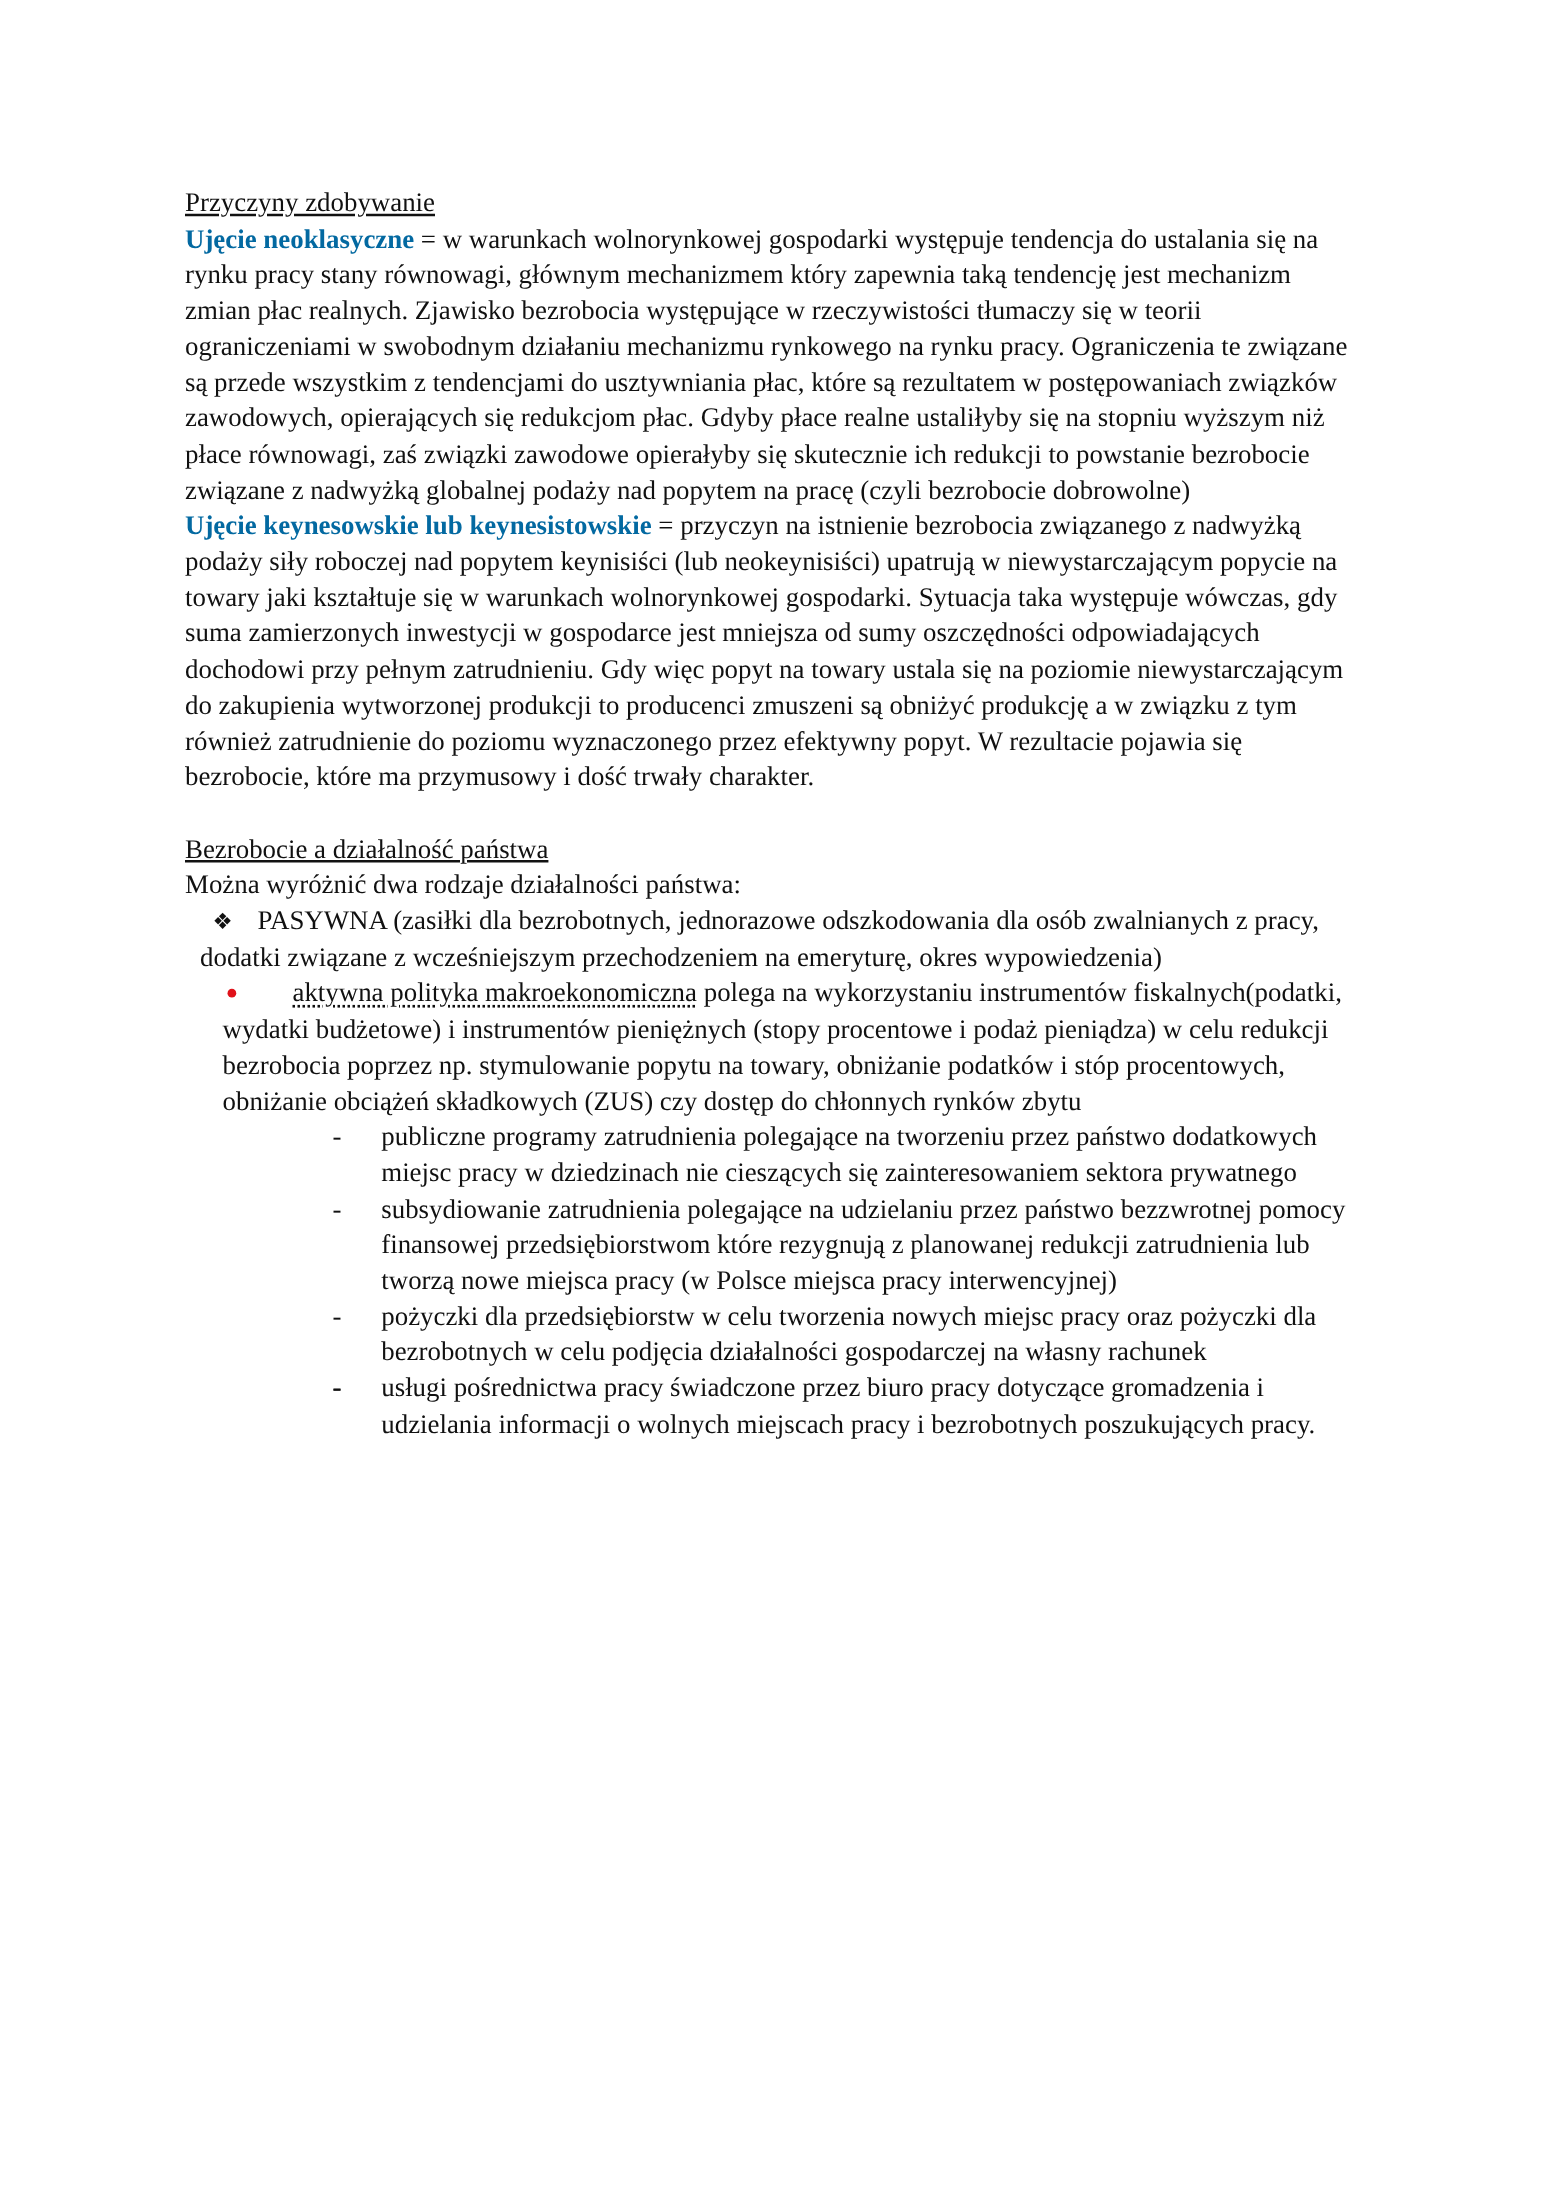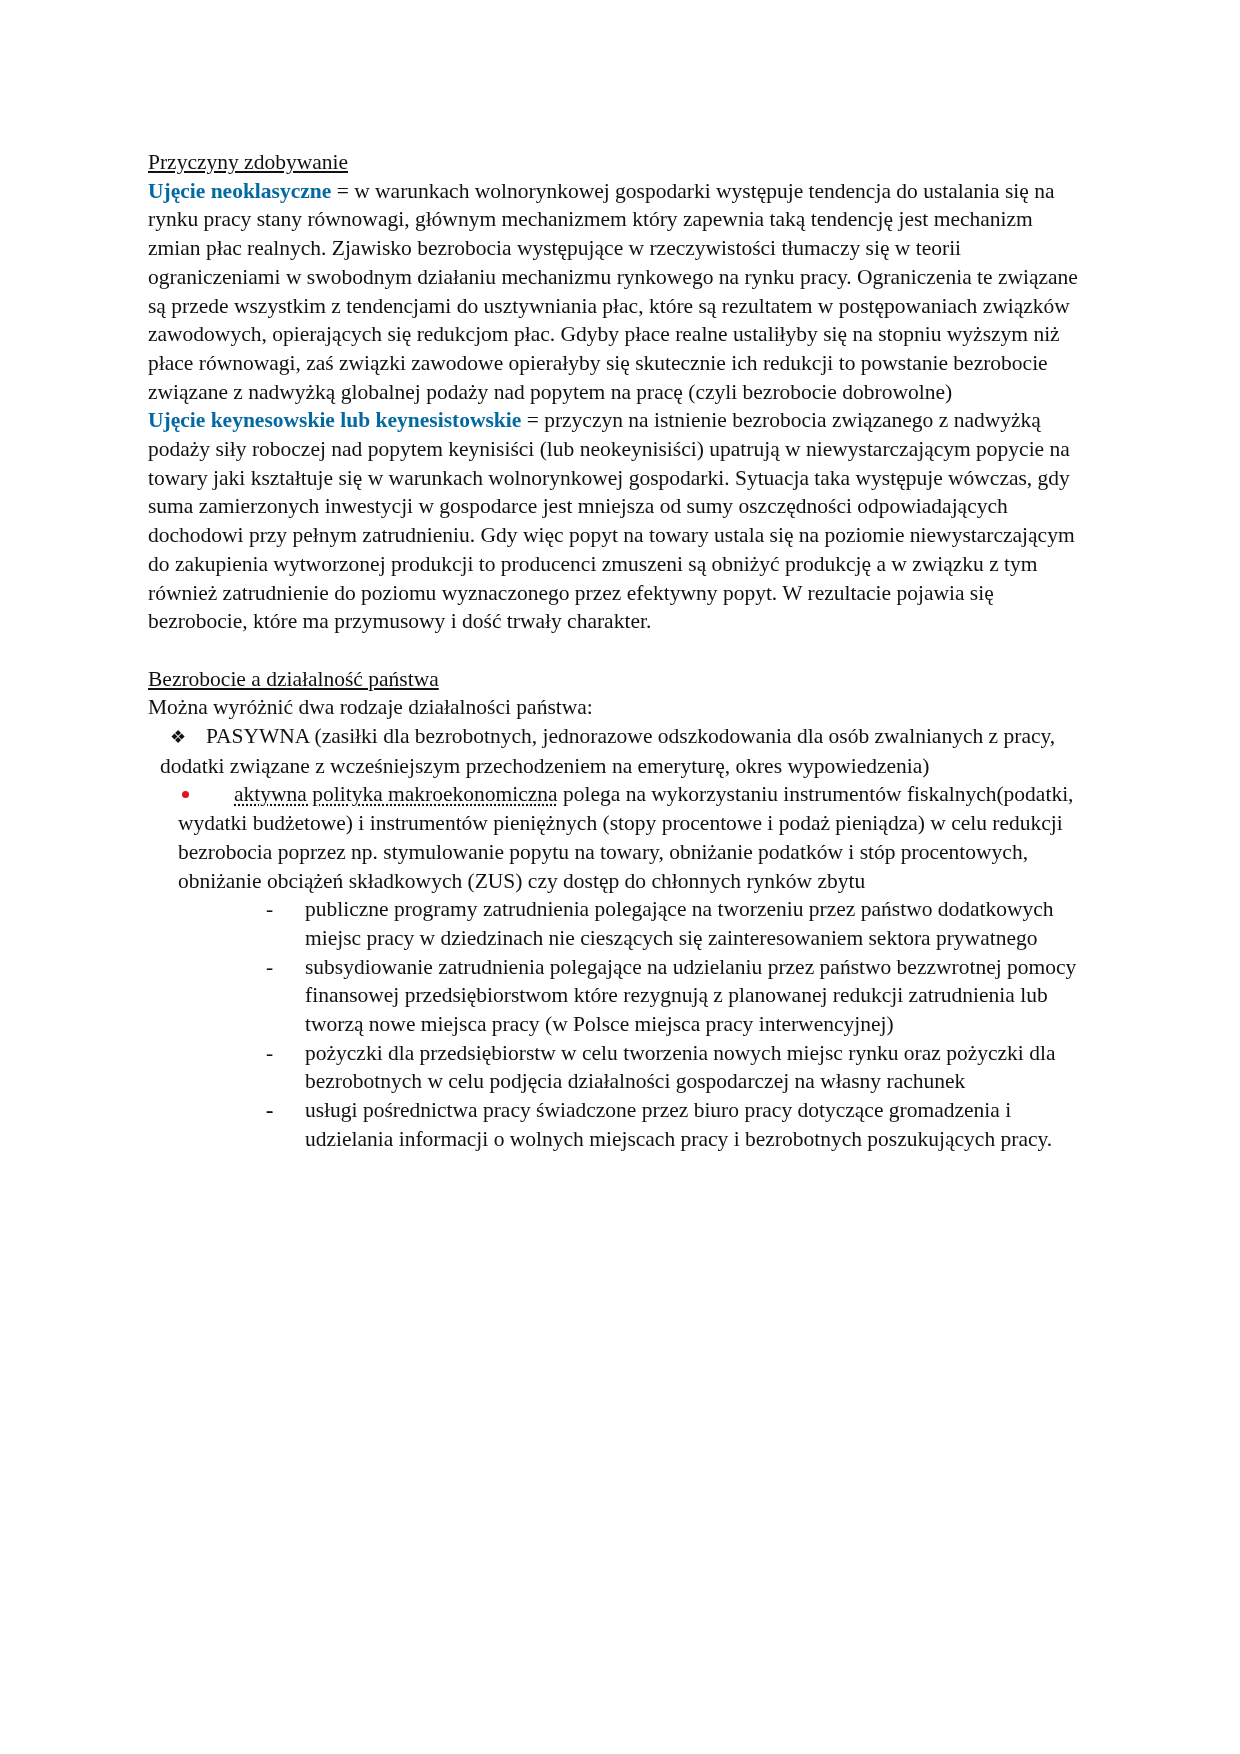--- a/index.html
+++ b/index.html
@@ -40,17 +40,17 @@
   <p class="heading">Bezrobocie a działalność państwa</p>
   <p>Można wyróżnić dwa rodzaje działalności państwa:</p>
 
   <p class="diamond-item"><span class="marker">❖</span><span>PASYWNA (zasiłki dla bezrobotnych, jednorazowe odszkodowania dla osób zwalnianych z pracy, dodatki związane z wcześniejszym przechodzeniem na emeryturę, okres wypowiedzenia)</span></p>
 
   <p class="dot-item"><span class="dot"></span><span class="first"></span><span style="padding-left:28px" class="dotted">aktywna polityka makroekonomiczna</span><span>  polega na wykorzystaniu instrumentów fiskalnych(podatki, wydatki budżetowe) i instrumentów pieniężnych (stopy procentowe i podaż pieniądza) w celu redukcji bezrobocia poprzez np. stymulowanie popytu na towary, obniżanie podatków i stóp procentowych, obniżanie obciążeń składkowych (ZUS) czy dostęp do chłonnych rynków zbytu</span></p>
 
   <div class="dash-list">
     <p class="dash-item"><span class="dash">-</span><span>publiczne programy zatrudnienia polegające na tworzeniu przez państwo dodatkowych miejsc pracy w dziedzinach nie cieszących się zainteresowaniem sektora prywatnego</span></p>
     <p class="dash-item"><span class="dash">-</span><span>subsydiowanie zatrudnienia polegające na udzielaniu przez państwo bezzwrotnej pomocy finansowej przedsiębiorstwom które rezygnują z planowanej redukcji zatrudnienia lub tworzą nowe miejsca pracy (w Polsce miejsca pracy interwencyjnej)</span></p>
-    <p class="dash-item"><span class="dash">-</span><span>pożyczki dla przedsiębiorstw w celu tworzenia nowych miejsc rynku oraz pożyczki dla bezrobotnych w celu podjęcia działalności gospodarczej na własny rachunek</span></p>
+    <p class="dash-item"><span class="dash">-</span><span>pożyczki dla przedsiębiorstw w celu tworzenia nowych miejsc pracy oraz pożyczki dla bezrobotnych w celu podjęcia działalności gospodarczej na własny rachunek</span></p>
     <p class="dash-item"><span class="dash">-</span></p>
     <p class="dash-item"><span class="dash">-</span><span>usługi pośrednictwa pracy świadczone przez biuro pracy dotyczące gromadzenia i udzielania informacji o wolnych miejscach pracy i bezrobotnych poszukujących pracy.</span></p>
   </div>
 </div>
 
 </body></html>

